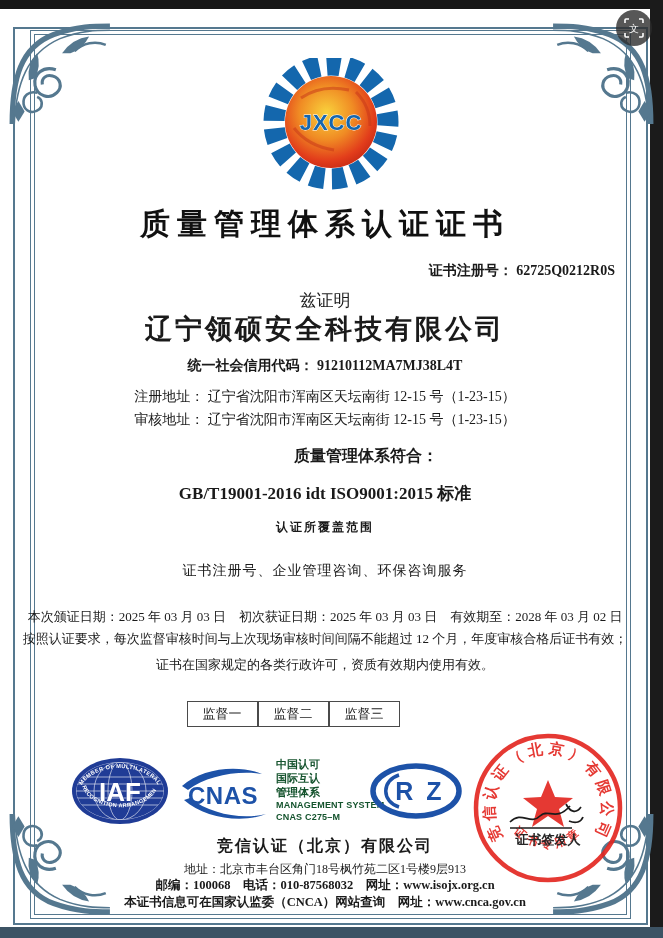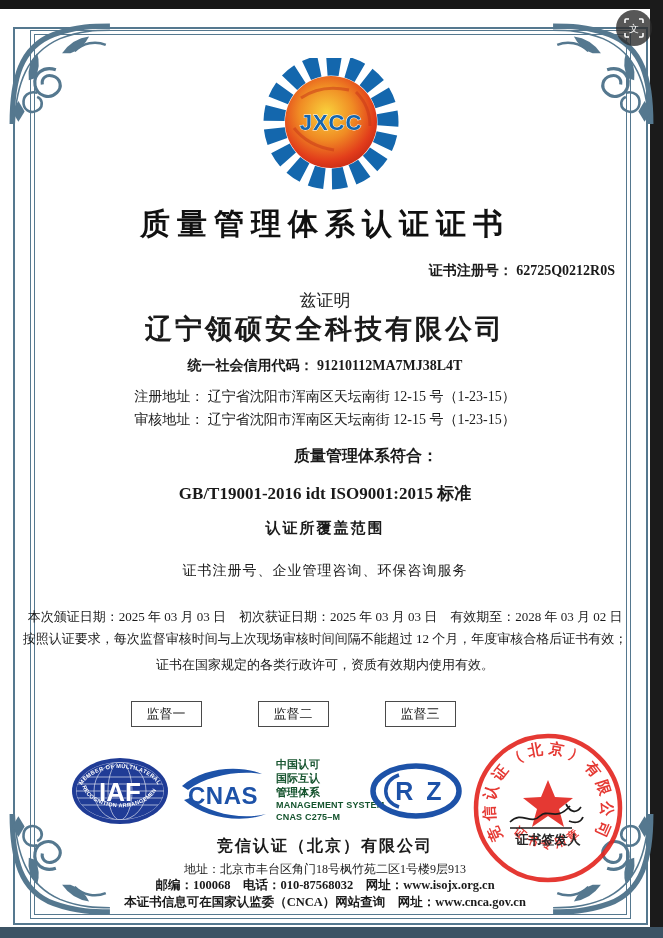--- a/index.html
+++ b/index.html
@@ -26,27 +26,27 @@
   
   .title{top:204px;font-size:30px;font-weight:bold;letter-spacing:7px;color:#111;}
   .regno{top:262px;right:48px;font-size:14px;font-weight:bold;white-space:nowrap;}
   .certify{top:289px;font-size:17px;font-weight:normal;}
   .company{top:311px;font-size:27px;font-weight:bold;letter-spacing:3px;}
   .credit{top:357px;font-size:14px;font-weight:bold;}
   .addr1{top:388px;font-size:14px;white-space:nowrap;}
   .addr2{top:411px;font-size:14px;white-space:nowrap;}
   .conform{top:446px;font-size:16px;font-weight:bold;padding-left:41px;}
   .standard{top:482px;font-size:17px;font-weight:bold;}
-  .scopehead{top:519px;font-size:15px;font-weight:bold;letter-spacing:2px;}
+  .scopehead{top:519px;font-size:12px;font-weight:bold;letter-spacing:2px;}
   .scope{top:562px;font-size:14px;letter-spacing:1px;}
   .dates{top:604px;font-size:13px;line-height:26px;white-space:nowrap;}
   .notes1{top:630px;font-size:13px;white-space:nowrap;}
   .notes2{top:656px;font-size:13px;}
   
-  .supervision{top:701px;left:0;width:586px;display:flex;justify-content:center;gap:56px;}
+  .supervision{top:701px;left:0;width:586px;display:flex;justify-content:center;}
   .sup-box{border:1px solid #4a4a4a;padding:3px 15px;font-size:13px;background:#fff;}
   
   .iaf{left:70px;top:756px;width:100px;height:70px;}
   .cnas{left:176px;top:766px;width:94px;height:56px;}
   .cnasinfo{left:276px;top:757px;width:120px;text-align:left;font-family:"Liberation Sans",sans-serif;color:#14532d;}
   .cnasinfo .zh{font-size:11px;font-weight:bold;line-height:14px;}
   .cnasinfo .en{font-size:9px;font-weight:bold;line-height:12px;letter-spacing:0.2px;}
   .rz{left:368px;top:762px;width:96px;height:58px;}
   .seal{left:468px;top:728px;width:160px;height:160px;}
   

